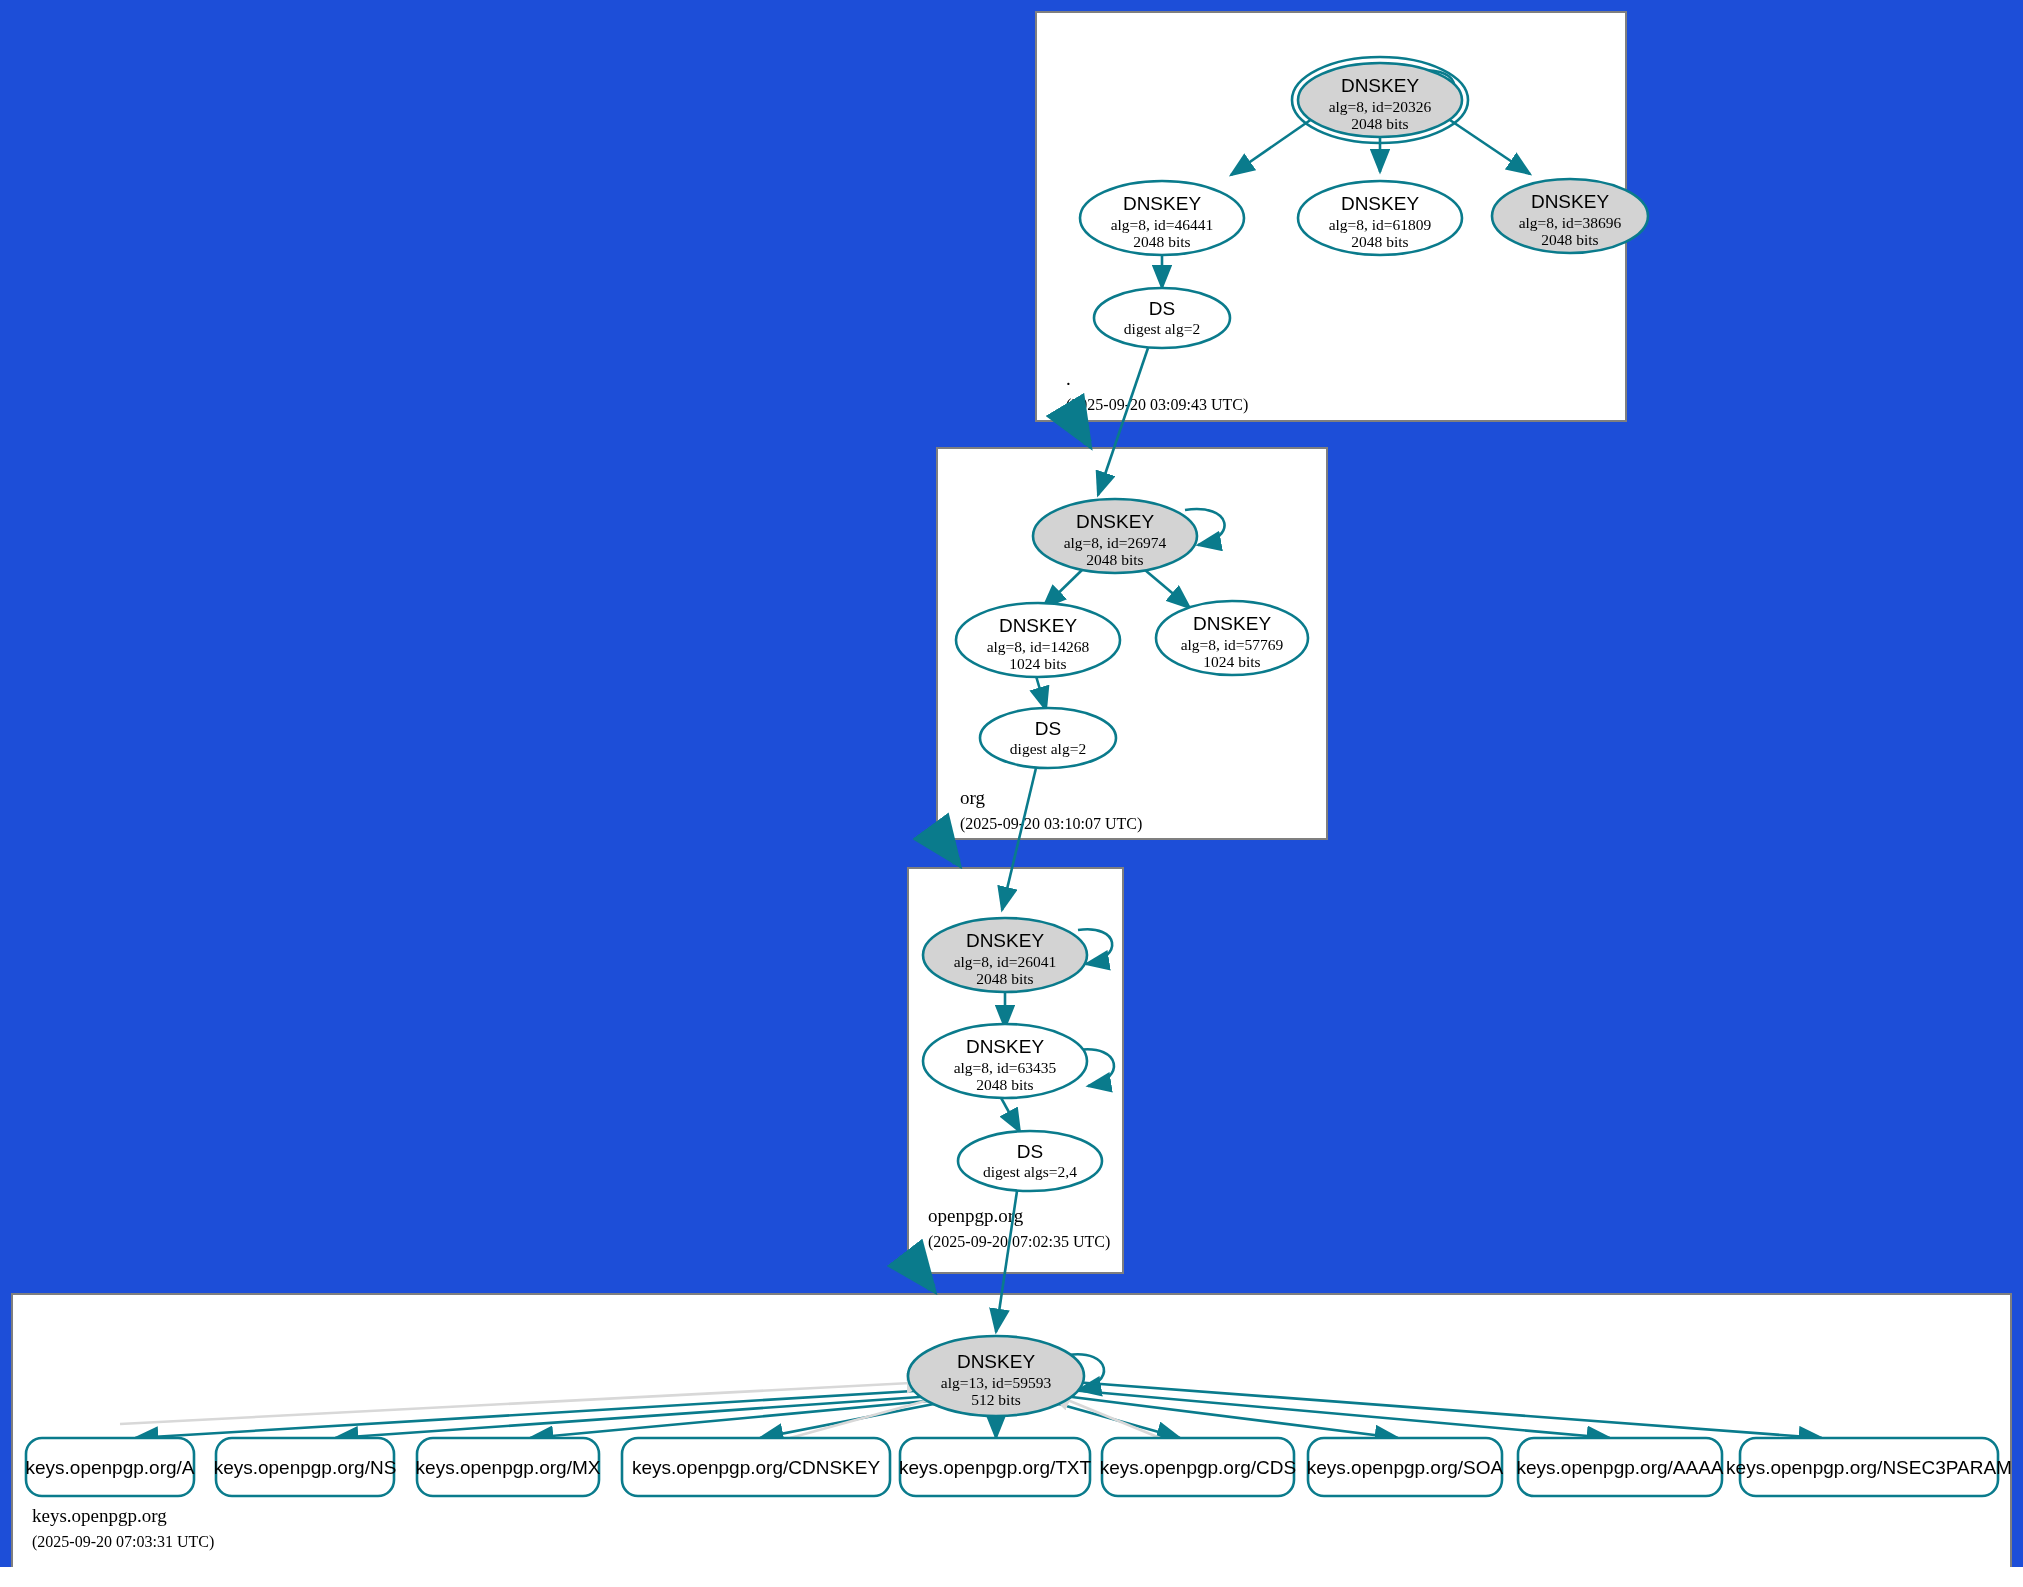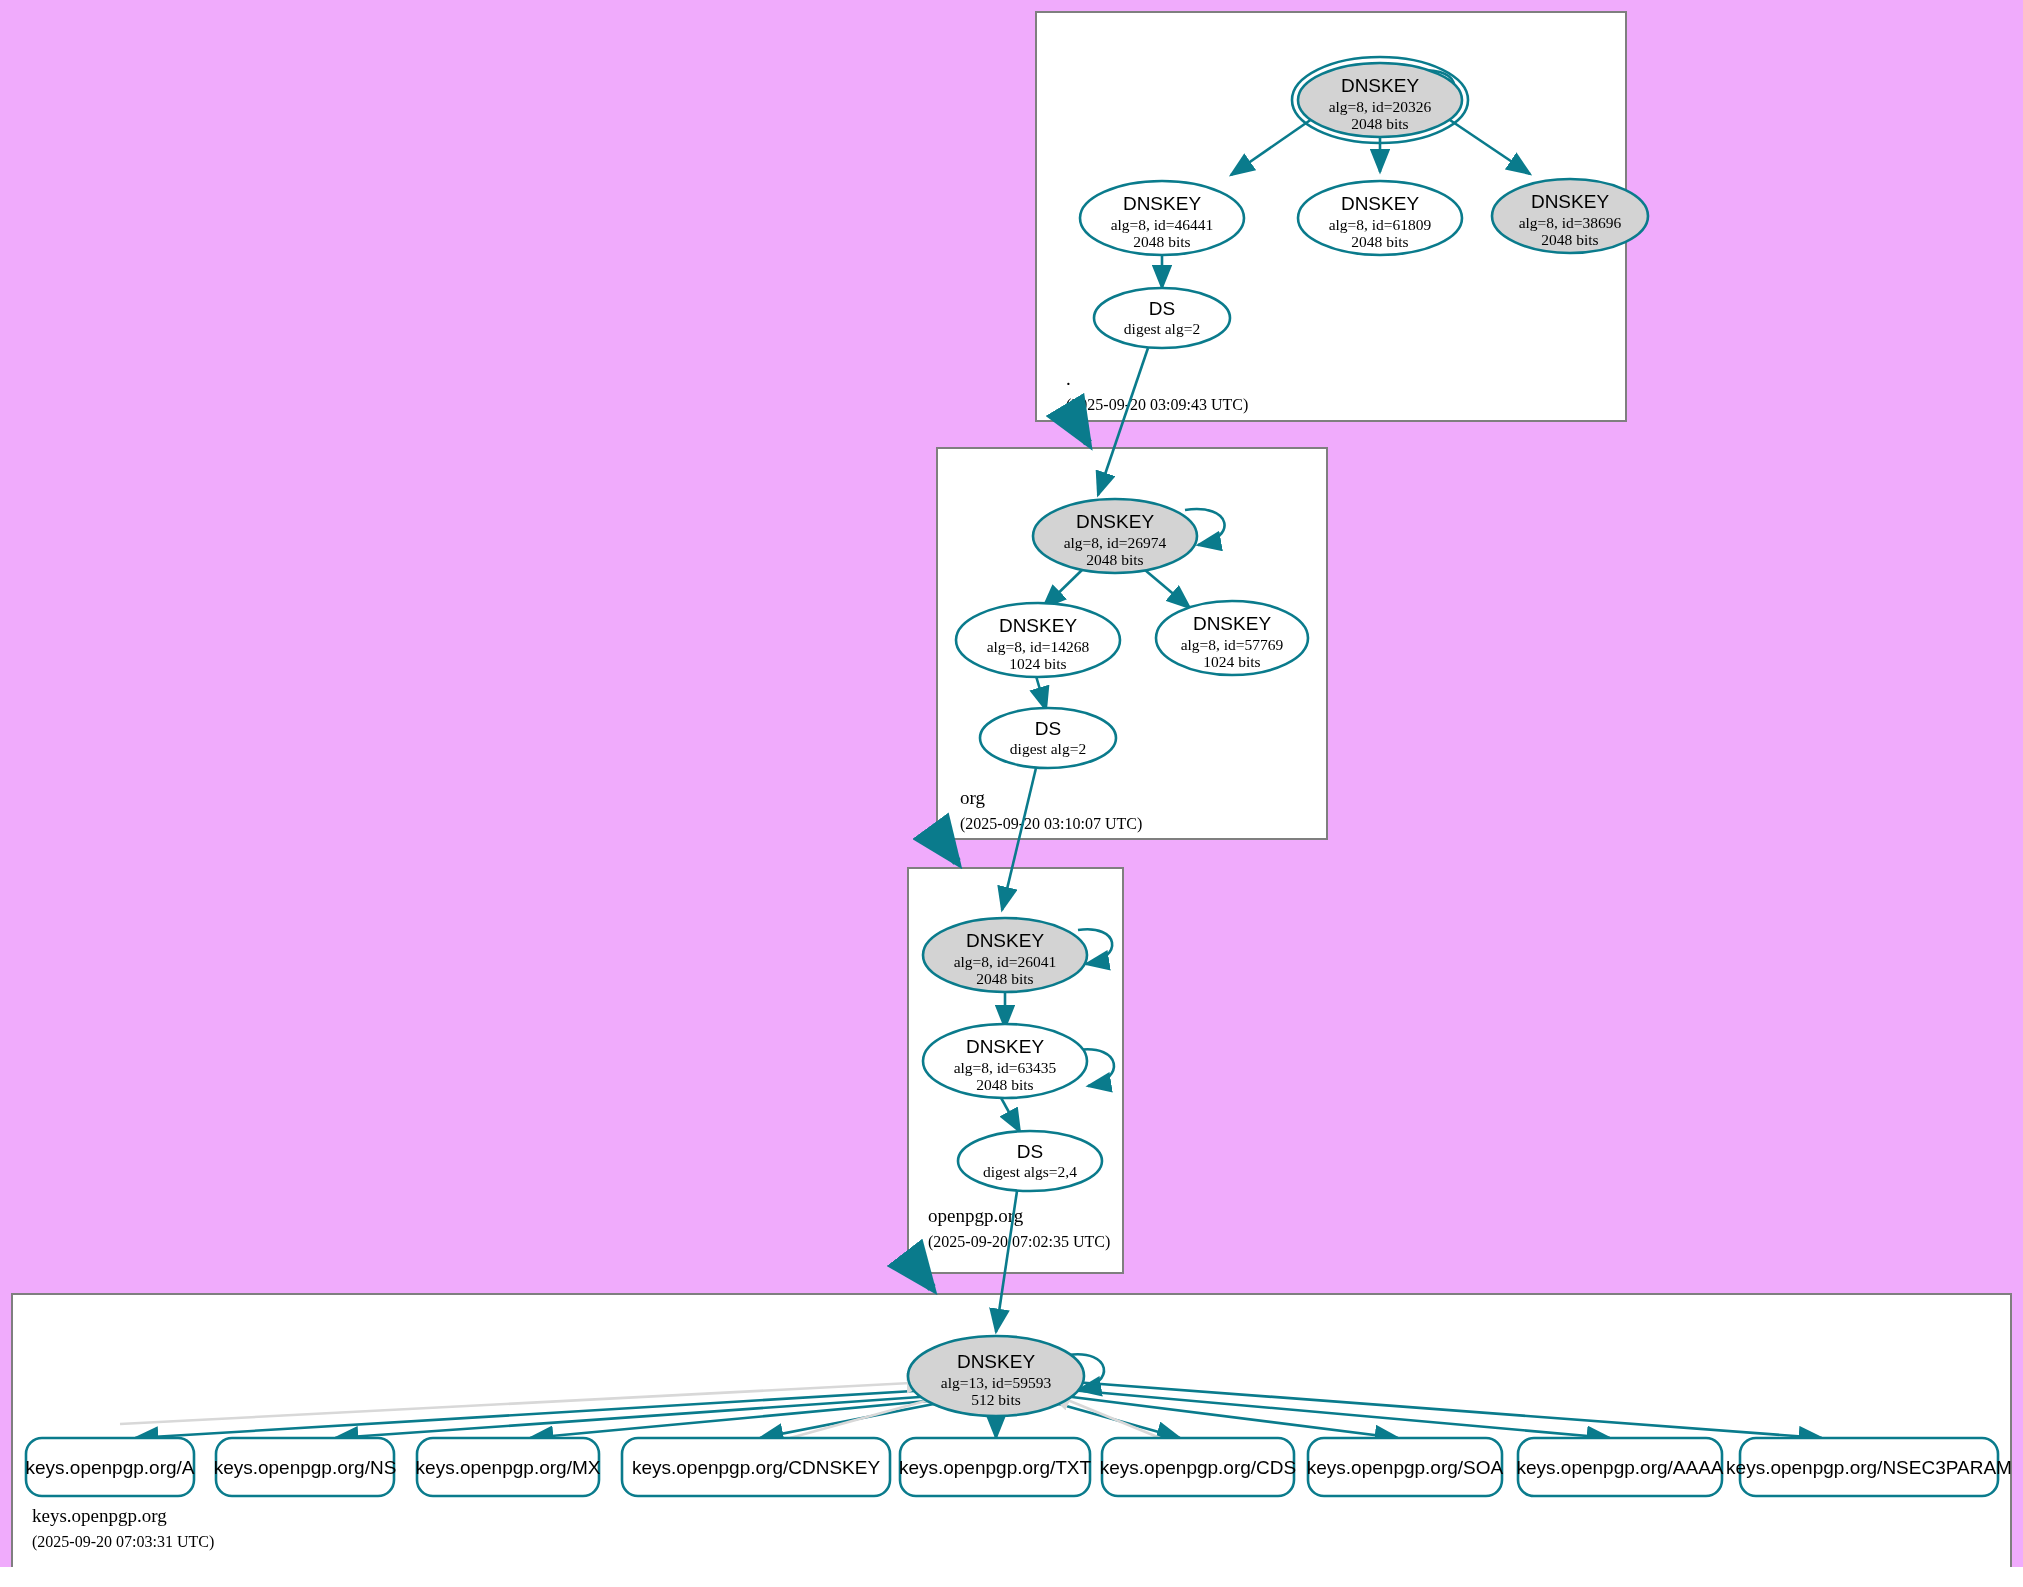--- a/index.html
+++ b/index.html
@@ -4,21 +4,21 @@
 <style>
   html, body {
     margin: 0;
     padding: 0;
     background: #ffffff;
   }
   #root {
     position: relative;
     width: 2023px;
     height: 1567px;
-    background: #f0abfc;
+    background: #1d4ed8;
     font-family: "Liberation Sans", sans-serif;
     overflow: hidden;
   }
   svg.diagram {
     display: block;
     width: 2023px;
     height: 1587px;
   }
   .cluster-box {
     fill: #ffffff;

